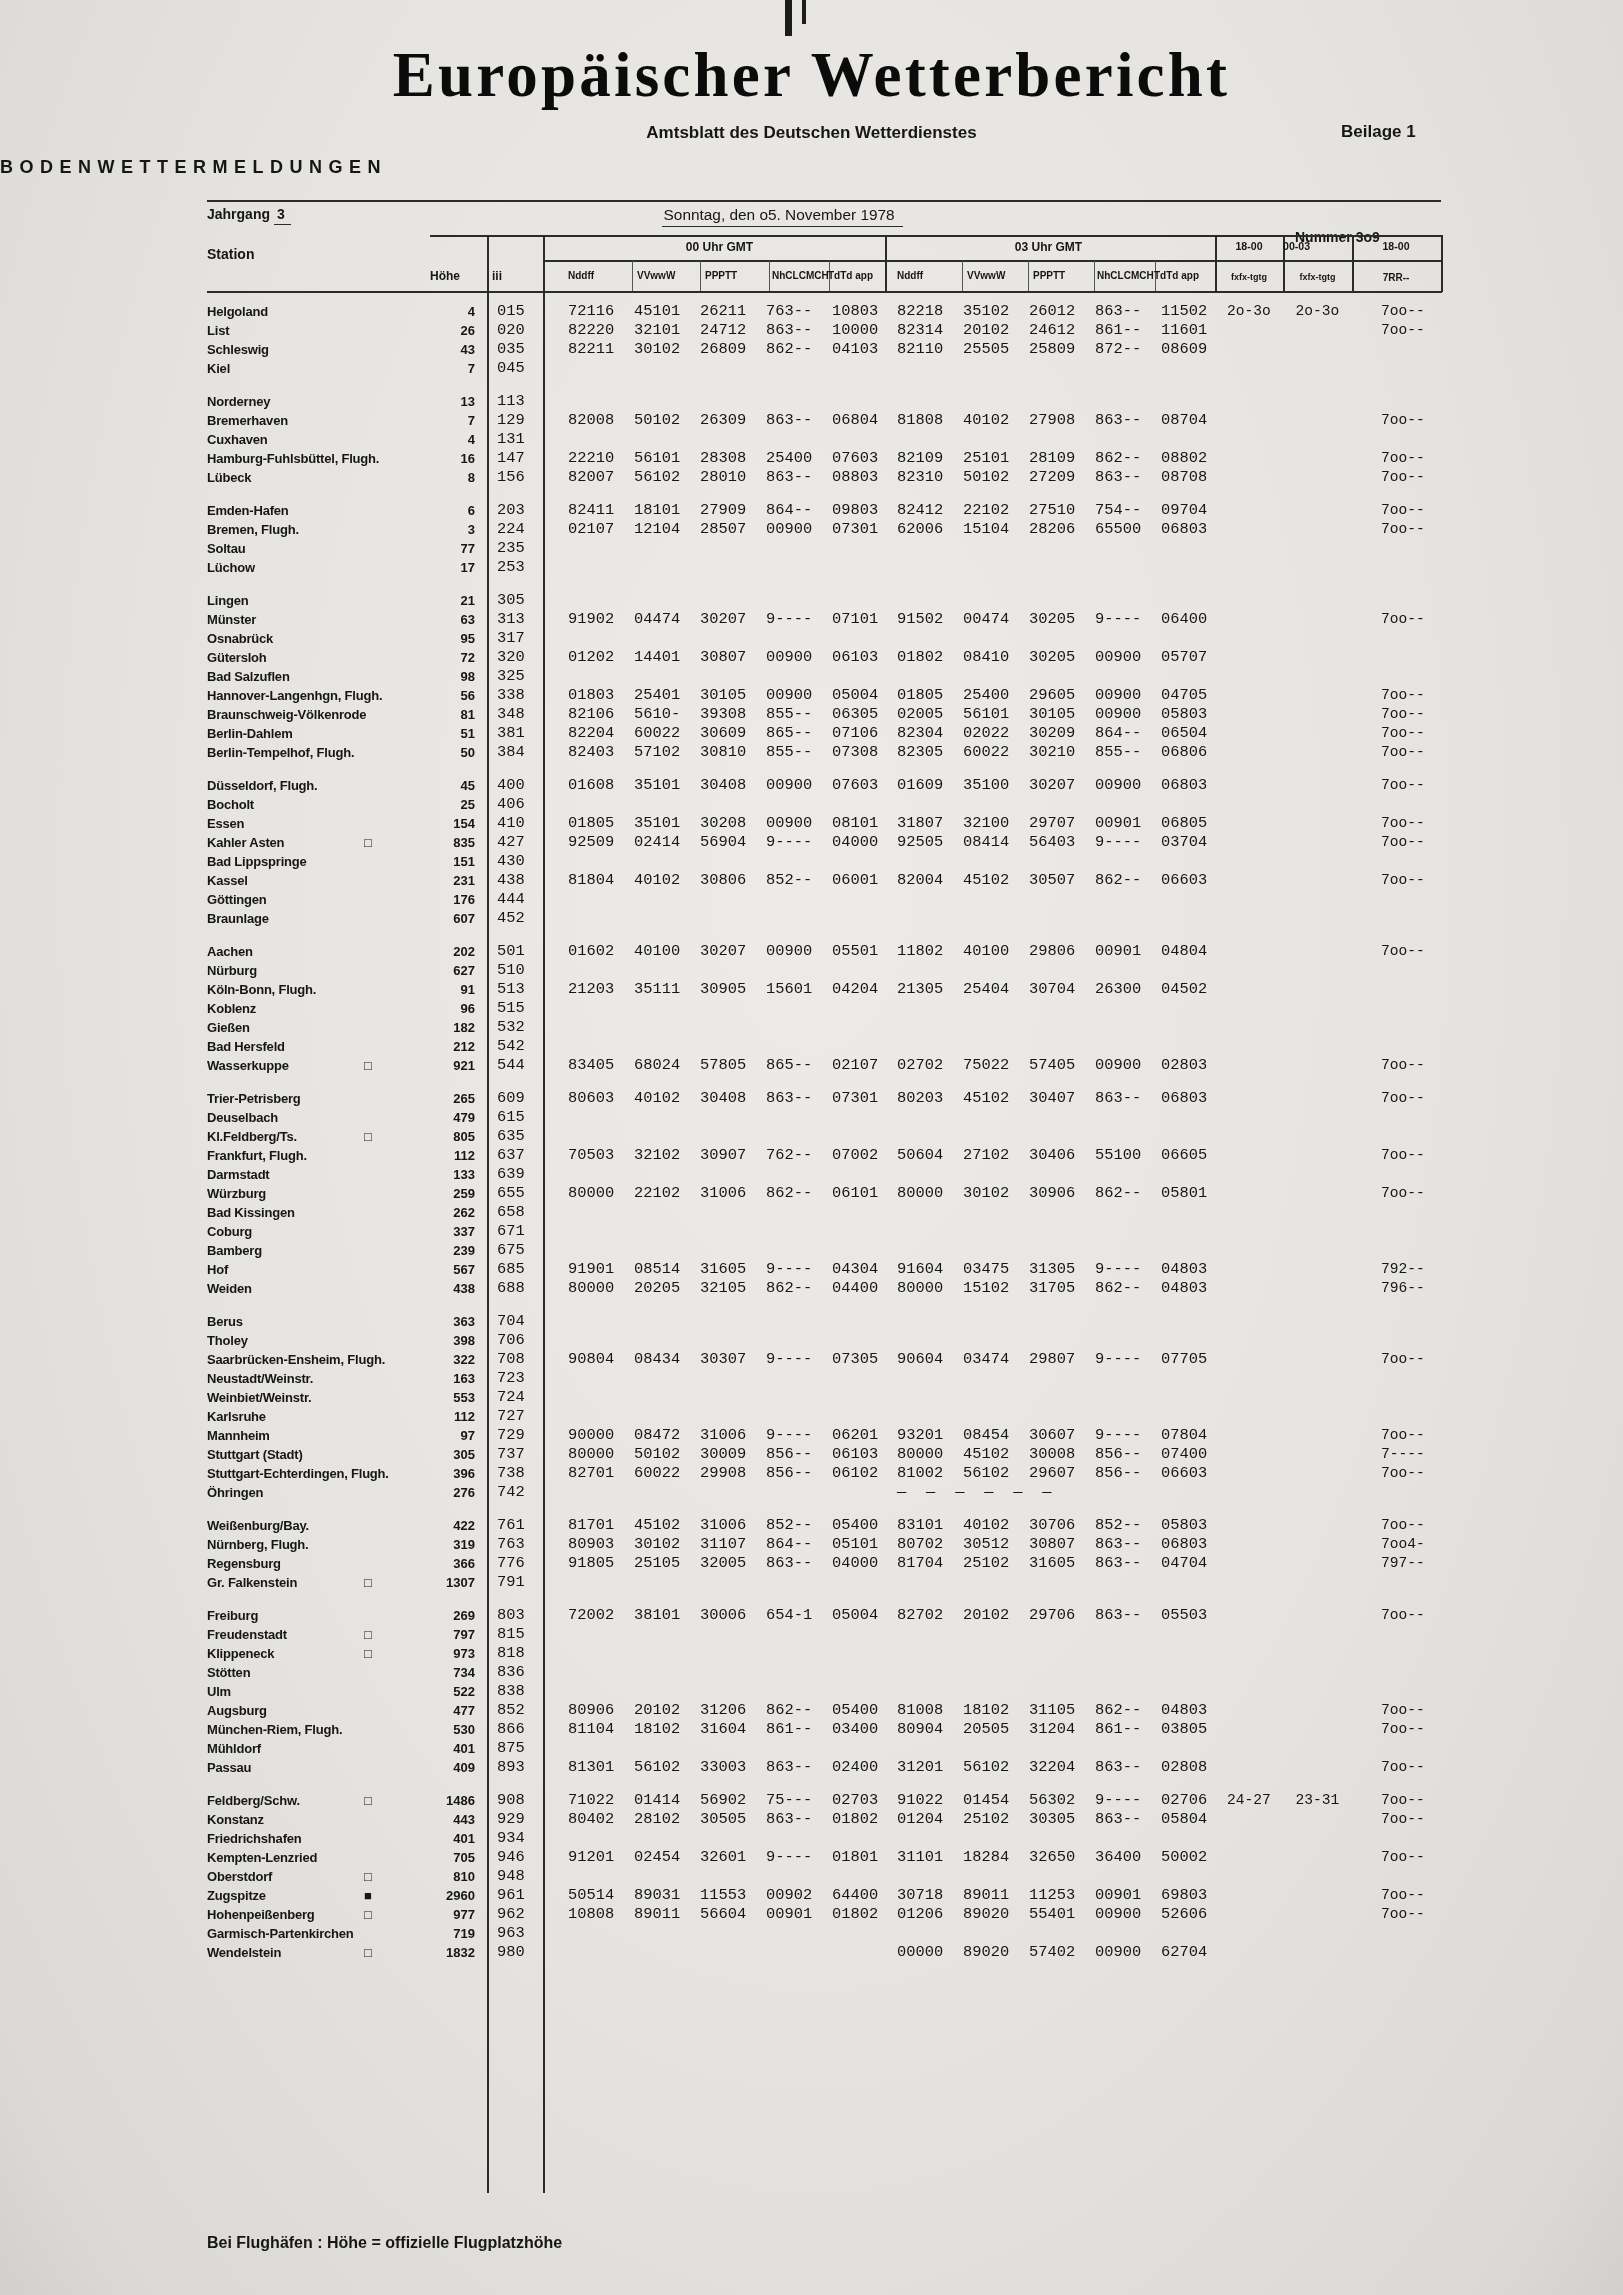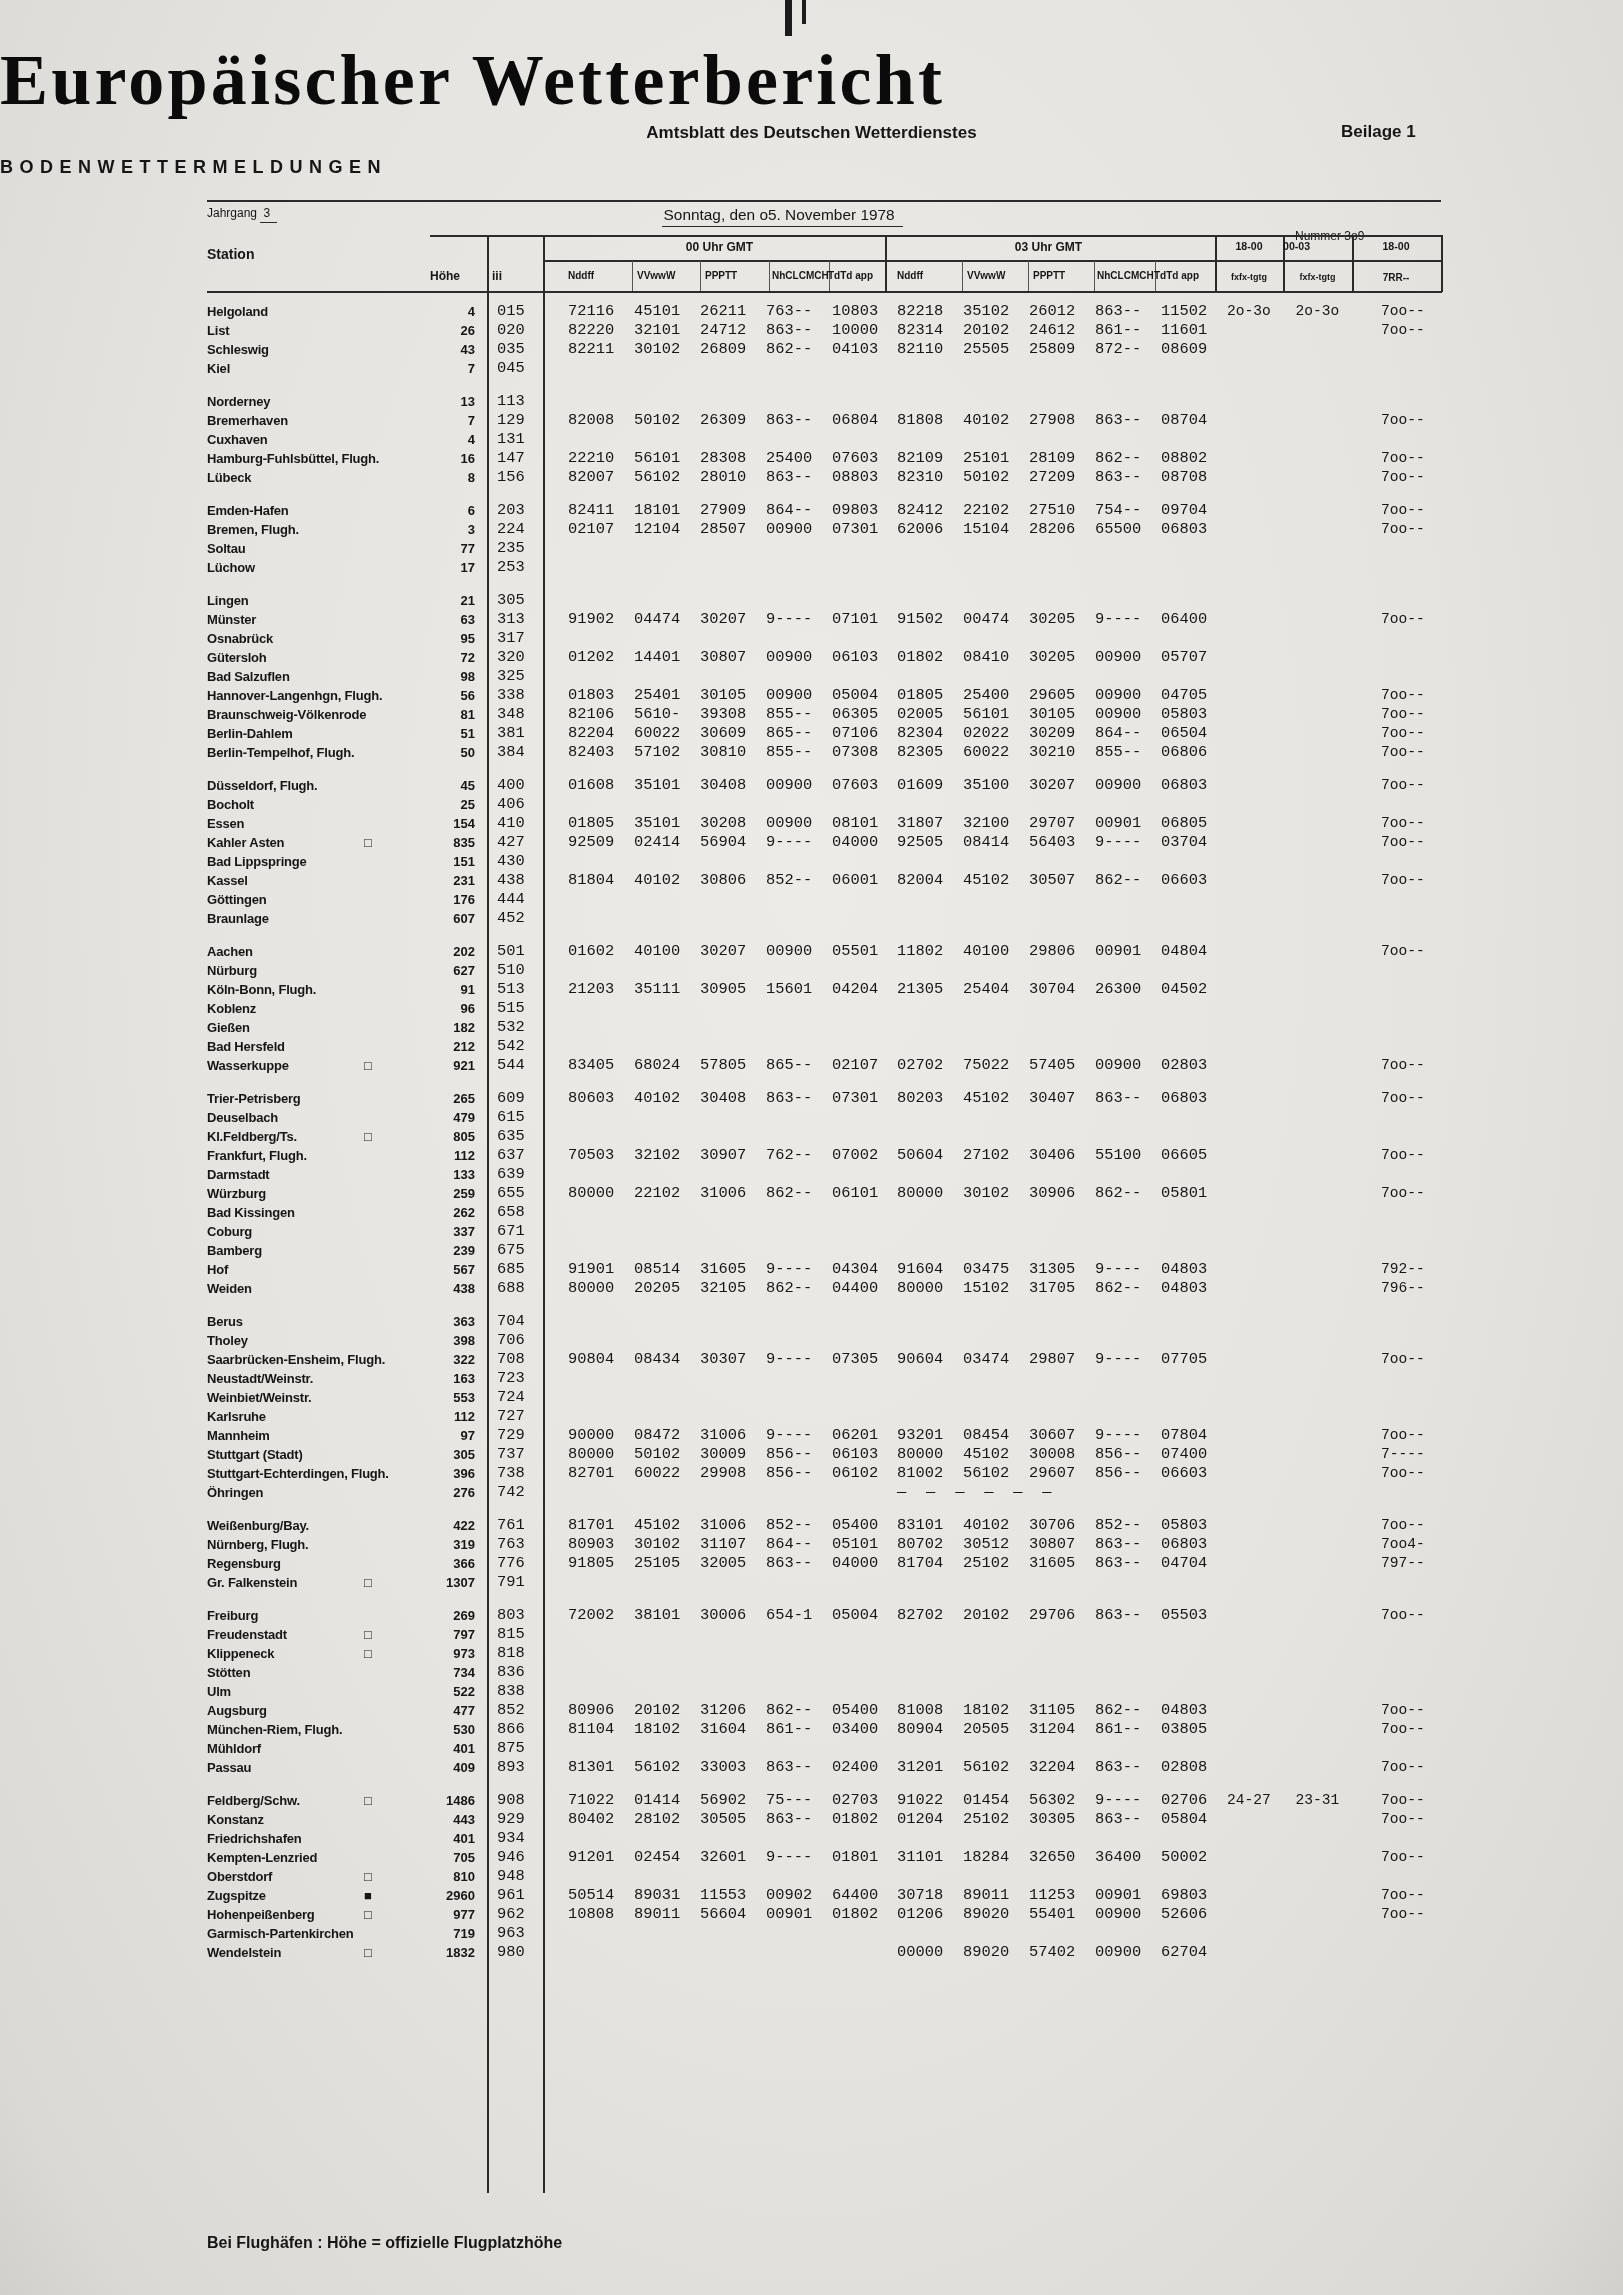--- a/index.html
+++ b/index.html
@@ -7,35 +7,35 @@
   body { background:#9f9d99; font-family:"Liberation Sans",sans-serif; }
   .page {
     position:relative; width:1623px; height:2295px; overflow:hidden; color:#161616;
     background:radial-gradient(ellipse at 50% 38%, #edebe7 0%, #e6e4e0 55%, #dbd9d5 92%, #d2d0cc 100%);
   }
   .artifact { position:absolute; background:#1c1c1c; }
   .a1 { left:785px; top:0; width:7.3px; height:36px; }
   .a2 { left:802px; top:0; width:4px; height:24px; }
 
   .title {
-    position:absolute; top:39px; left:0; width:1623px; text-align:left;
-    font-family:"Liberation Serif",serif; font-weight:bold; font-size:72px;
+    position:absolute; top:39px; left:0; width:1623px; text-align:center;
+    font-family:"Liberation Serif",serif; font-weight:bold; font-size:63px;
     letter-spacing:3.2px; color:#0b0b0b;
   }
   .subtitle { position:absolute; top:123px; left:0; width:1623px; text-align:center; font-weight:bold; font-size:17px; }
   .beilage  { position:absolute; top:122px; left:1341px; font-weight:bold; font-size:17px; }
   .section-title { position:absolute; top:157px; left:0; width:1623px; text-align:left; font-weight:bold; font-size:18px; letter-spacing:6.5px; }
 
   .rule { position:absolute; background:#2b2b2b; height:1.6px; }
   .rule-meta   { top:200px; left:207px;  width:1234px; }
   .rule-a      { top:235px; left:430px;  width:1012px; }
   .rule-b      { top:260px; left:543px;  width:899px; }
   .rule-c      { top:291px; left:207px;  width:1235px; }
 
-  .meta { position:absolute; top:206px; font-size:12px; font-weight:normal; }
+  .meta { position:absolute; top:206px; font-size:14px; font-weight:bold; }
   .meta-jahrgang { left:207px; }
   .meta-date { left:662px; font-family:Liberation Sans, sans-serif; font-weight:normal; font-size:15.4px; border-bottom:1.6px solid #2b2b2b; padding:0 8px 1.6px 1.6px; }
   .meta-nummer { left:1295px;margin-top:23px; }
   .uline { border-bottom:1.6px solid #2b2b2b; padding:0 6.5px 1.6px 3.2px; }
 
   .vline { position:absolute; width:1.6px; background:#2b2b2b; }
   .v600  { left:487px;  top:235px; height:1958px; }
   .v669  { left:543px;  top:235px; height:1958px; }
   .vh    { top:235px; height:57px; }
   .v1090 { left:885px; } .v1497 { left:1215px; } .v1581 { left:1283px; }

